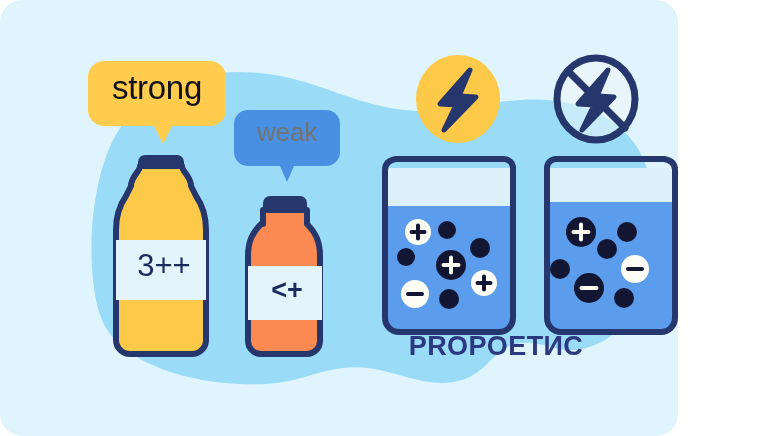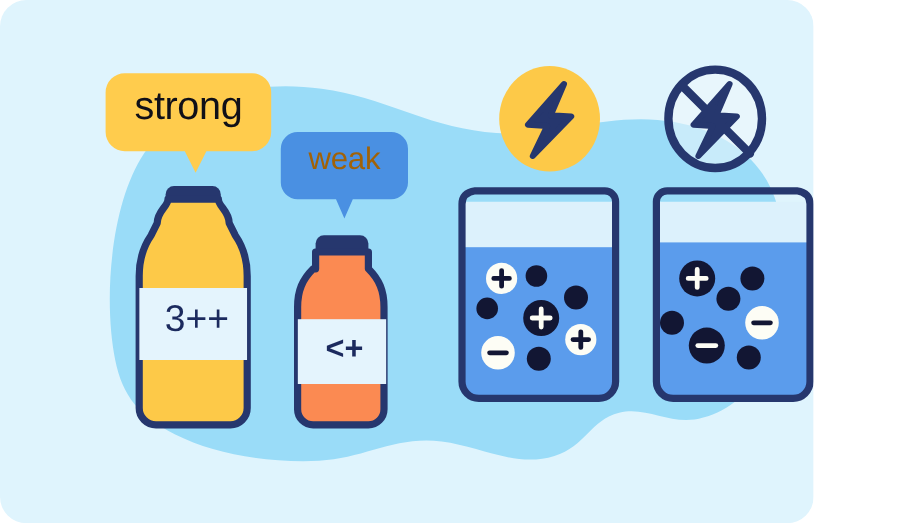--- a/index.html
+++ b/index.html
@@ -40,21 +40,21 @@
     font-weight: 400;
     color: #101018;
     letter-spacing: -0.3px;
   }
   #bubble-weak-text {
     left: 243px; top: 117px;
     width: 88px;
     text-align: center;
     font-size: 26px;
     font-weight: 400;
-    color: #a16207;
+    color: #737373;
     letter-spacing: -0.2px;
   }
   #bottle-strong-text {
     left: 117px; top: 248px;
     width: 94px;
     text-align: center;
     font-size: 31px;
     font-weight: 400;
     color: #1b2a5e;
     letter-spacing: 0px;
@@ -266,14 +266,15 @@
   </svg>
 
   <div class="label-text" id="bubble-strong-text">strong</div>
 
   <div class="label-text" id="bubble-weak-text">weak</div>
 
   <div class="label-text" id="bottle-strong-text">3++</div>
 
   <div class="label-text" id="bottle-weak-text">&lt;+</div>
 
+  <div class="label-text" id="brand-text">PROPOETИC</div>
 
 </div>
 
 </body></html>

